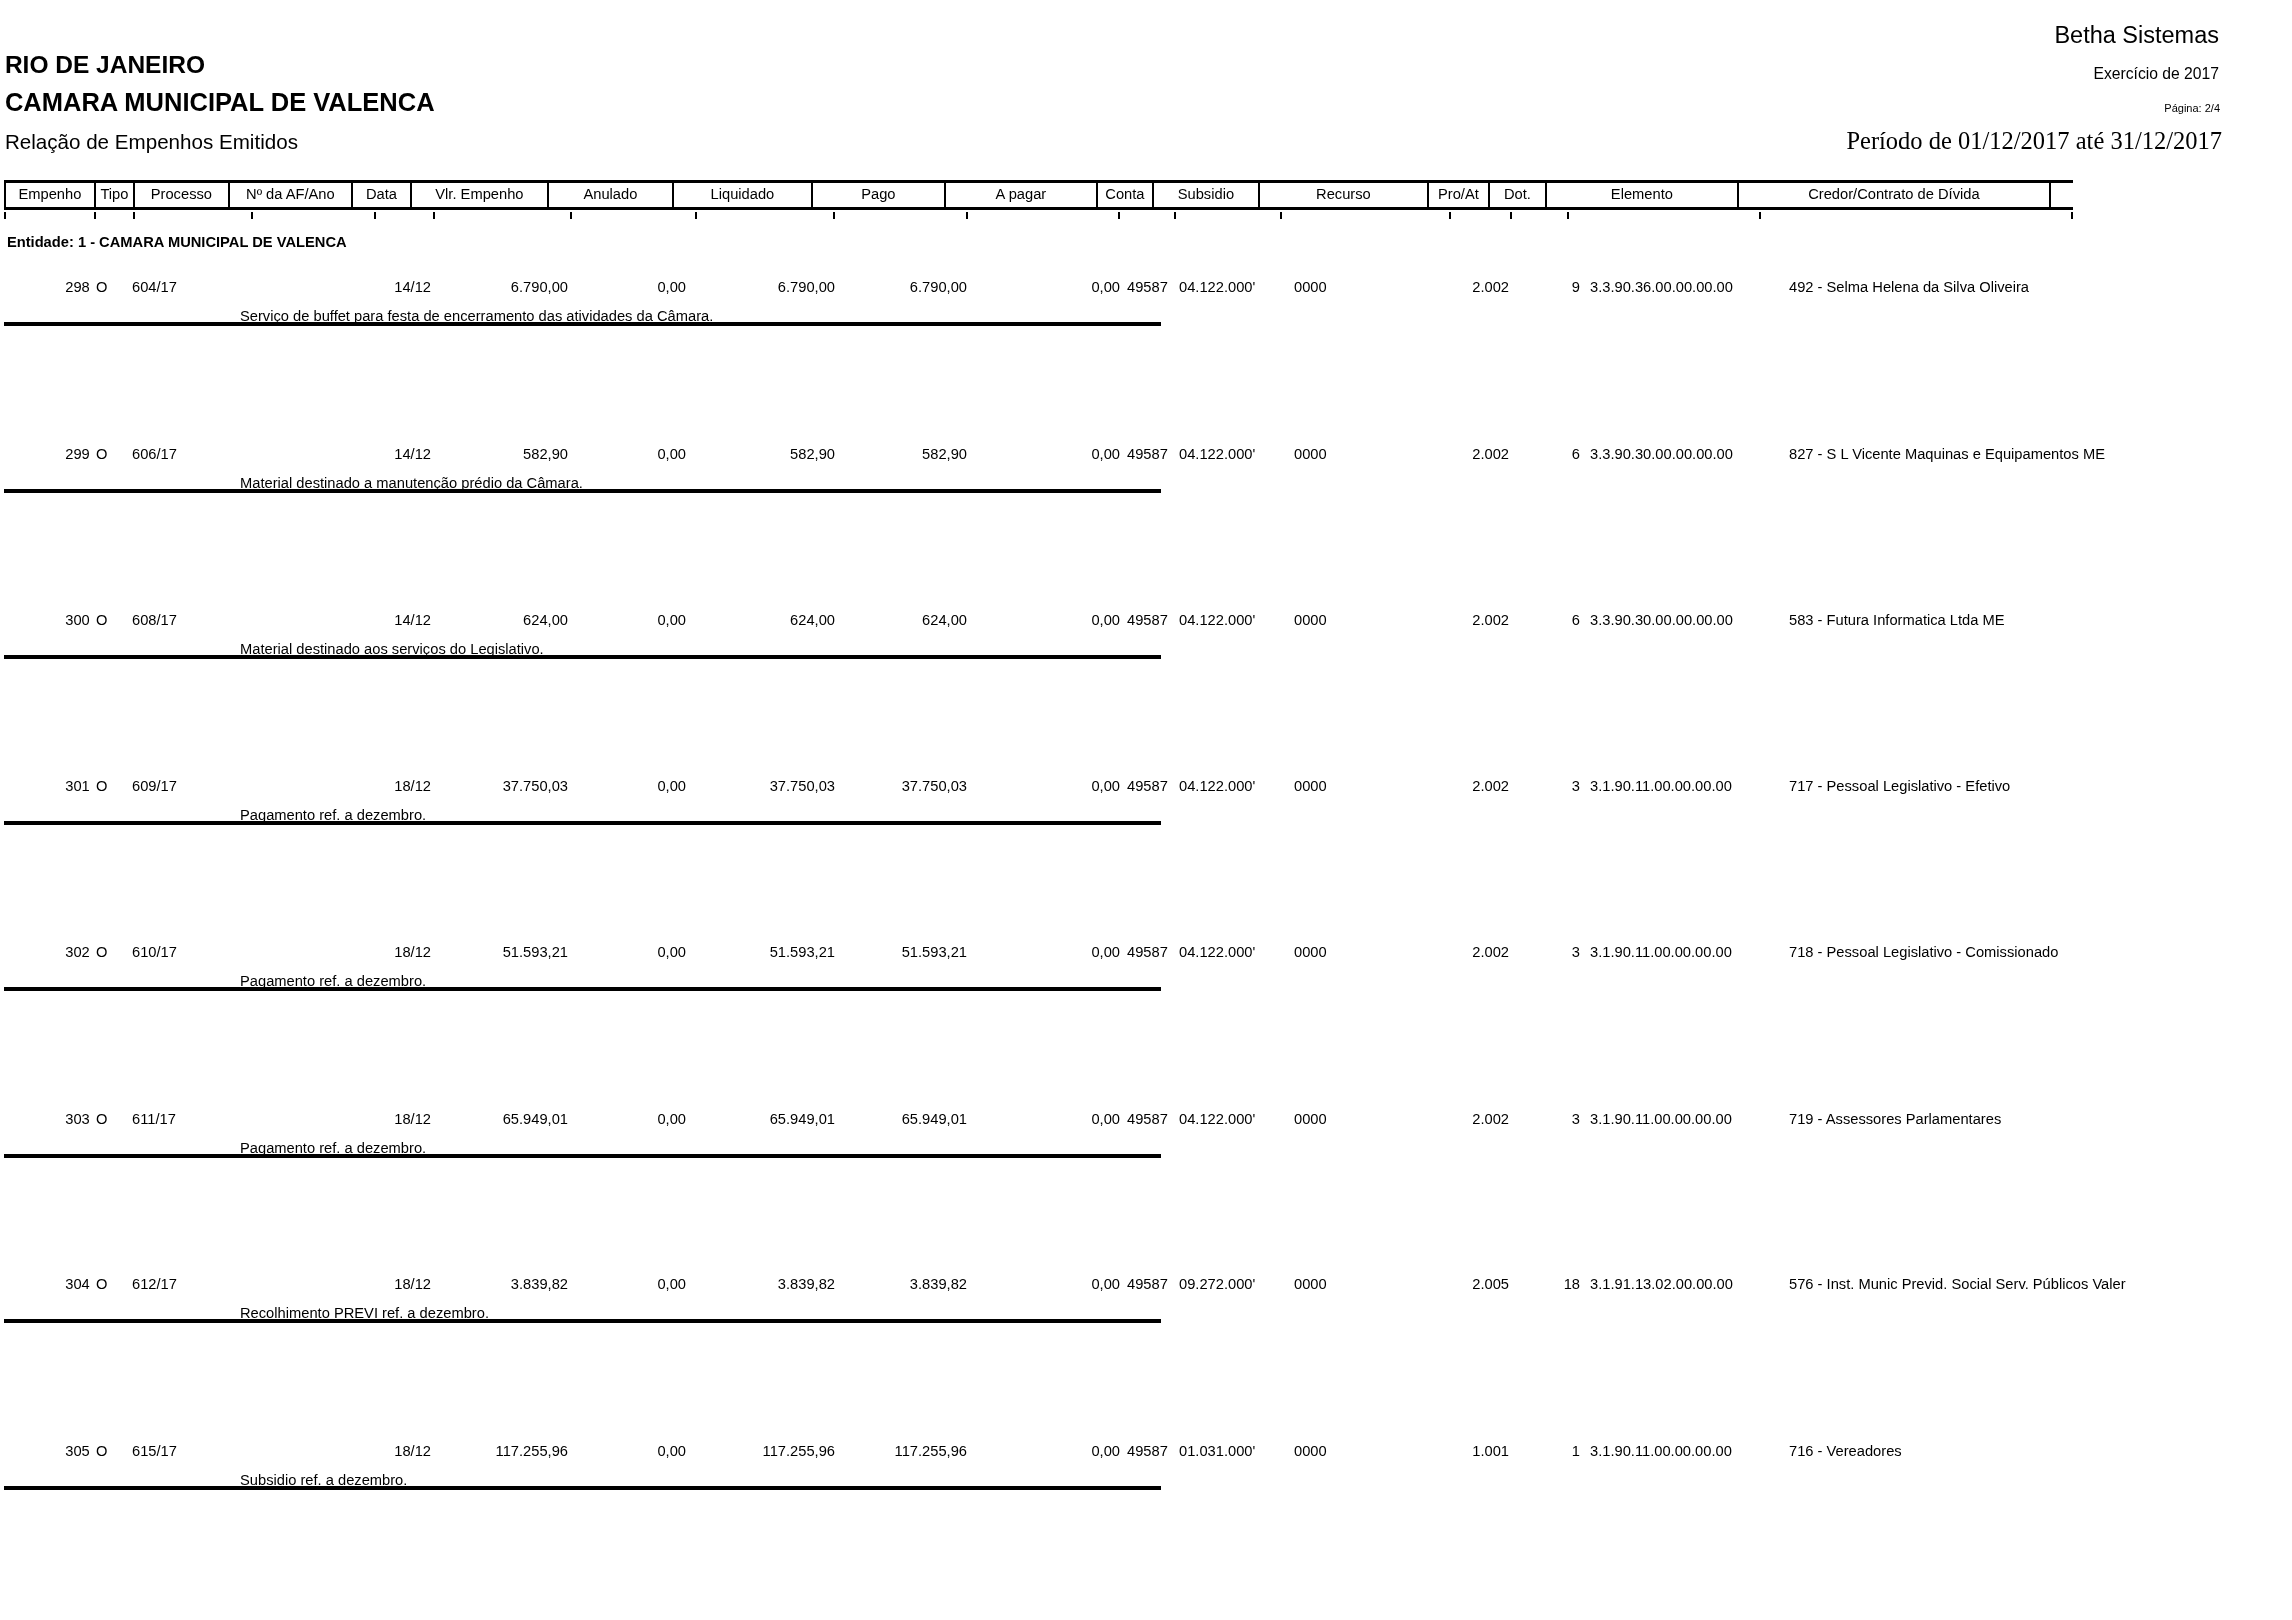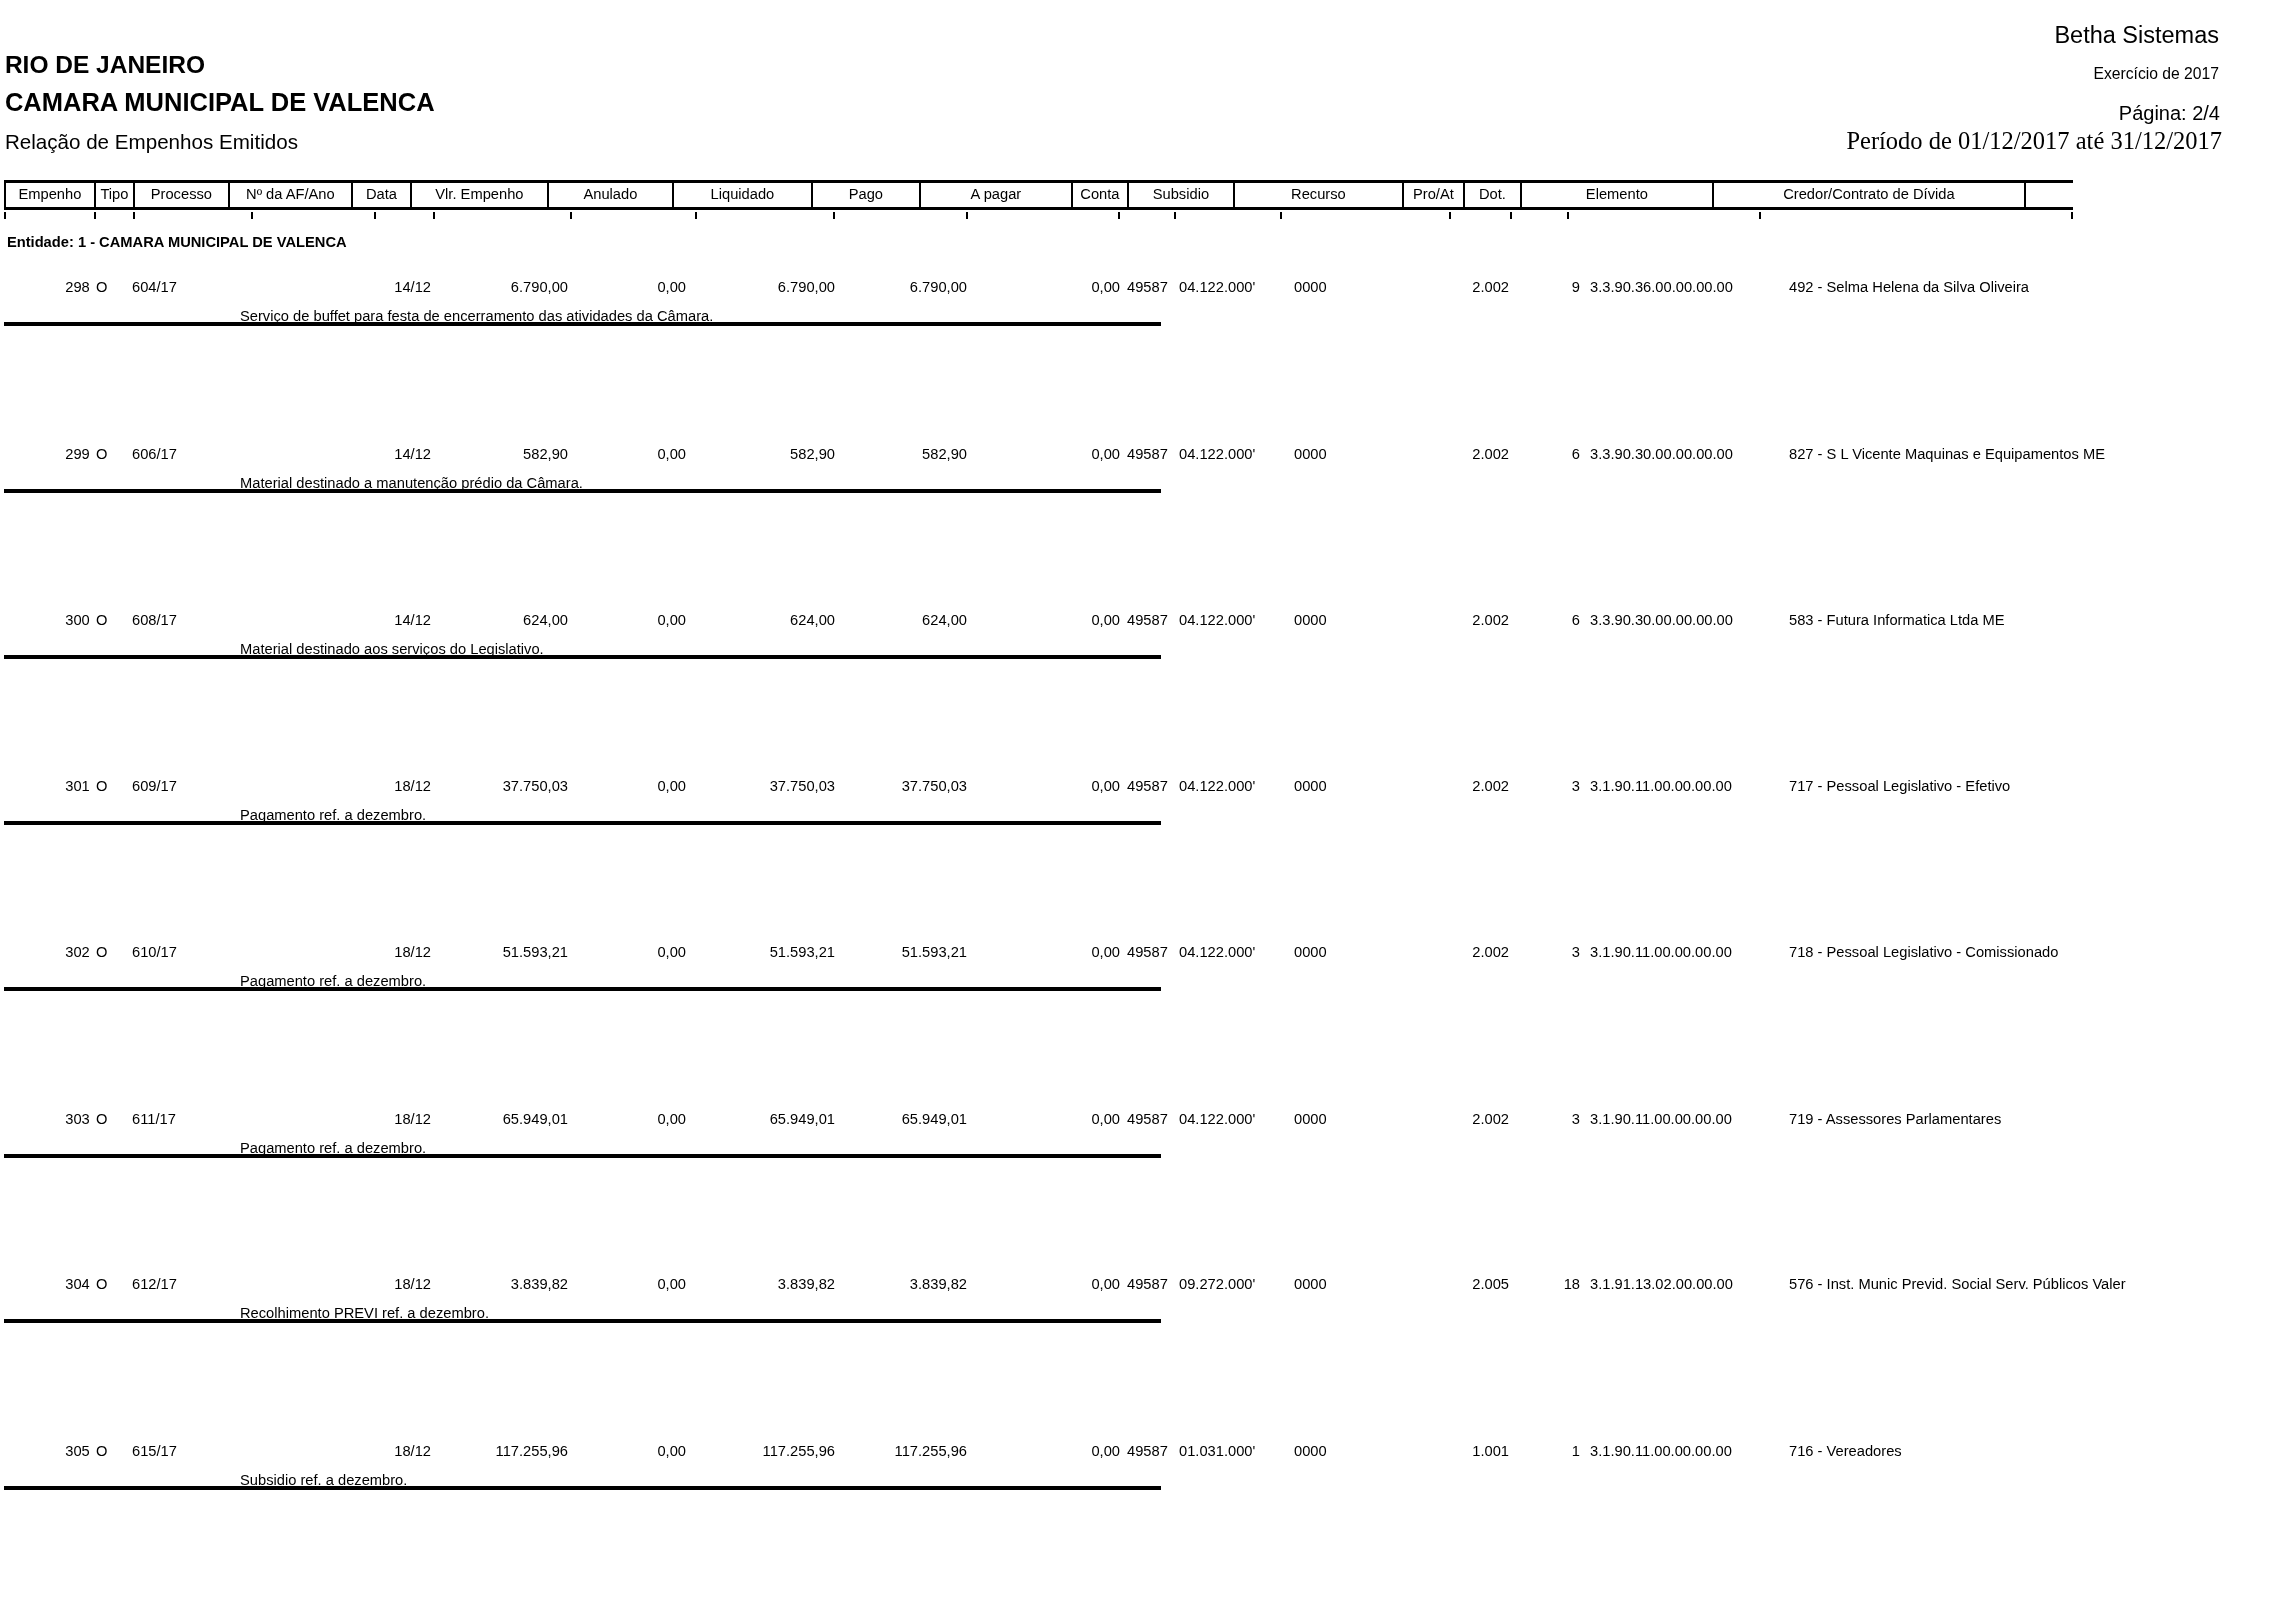--- a/index.html
+++ b/index.html
@@ -7,21 +7,21 @@
     position:relative;
     width:2293px;height:1620px;
     background:#fff;color:#000;
     font-family:"Liberation Sans","DejaVu Sans",sans-serif;
     overflow:hidden;
   }
   .abs{position:absolute;white-space:nowrap;}
   .right-block{text-align:right;}
   .t-vendor{top:21.6px;right:74px;font-size:23.5px;}
   .t-exercise{top:65px;right:74px;font-size:15.7px;}
-  .t-page{top:102px;right:73px;font-size:20px;}
+  .t-page{top:102px;right:73px;font-size:11px;}
   .t-period{top:127px;right:71px;font-size:24.5px;font-family:Liberation Serif, serif;}
   .t-state{top:51px;left:4.9px;font-size:24.5px;font-weight:bold;}
   .t-entity{top:88px;left:4.9px;font-size:25.5px;font-weight:bold;}
   .t-title{top:130px;left:4.9px;font-size:20.6px;}
 
   
   .thead{
     position:absolute;left:3.9px;top:180px;width:2069px;
     border-top:3.9px solid #000;border-bottom:3.9px solid #000;
     border-left:2px solid #000;
@@ -68,21 +68,21 @@
 
   <div class="thead" id="thead">
       <div class="hc" style="width: 90px;">Empenho</div>
       <div class="hc" style="width: 39px;">Tipo</div>
       <div class="hc" style="width: 95px;">Processo</div>
       <div class="hc" style="width: 123px;">Nº da AF/Ano</div>
       <div class="hc" style="width: 59px;">Data</div>
       <div class="hc" style="width: 137px;">Vlr. Empenho</div>
       <div class="hc" style="width: 125px;">Anulado</div>
       <div class="hc" style="width: 139px;">Liquidado</div>
-      <div class="hc" style="width: 108px;">Pago</div>
+      <div class="hc" style="width: 133px;">Pago</div>
       <div class="hc" style="width: 152px;">A pagar</div>
       <div class="hc" style="width: 56px;">Conta</div>
       <div class="hc" style="width: 106px;">Subsidio</div>
       <div class="hc" style="width: 169px;">Recurso</div>
       <div class="hc" style="width: 61px;">Pro/At</div>
       <div class="hc" style="width: 57px;">Dot.</div>
       <div class="hc" style="width: 192px;">Elemento</div>
       <div class="hc" style="width: 312px;">Credor/Contrato de Dívida</div>
     </div>
   <div class="ticks" id="ticks">

